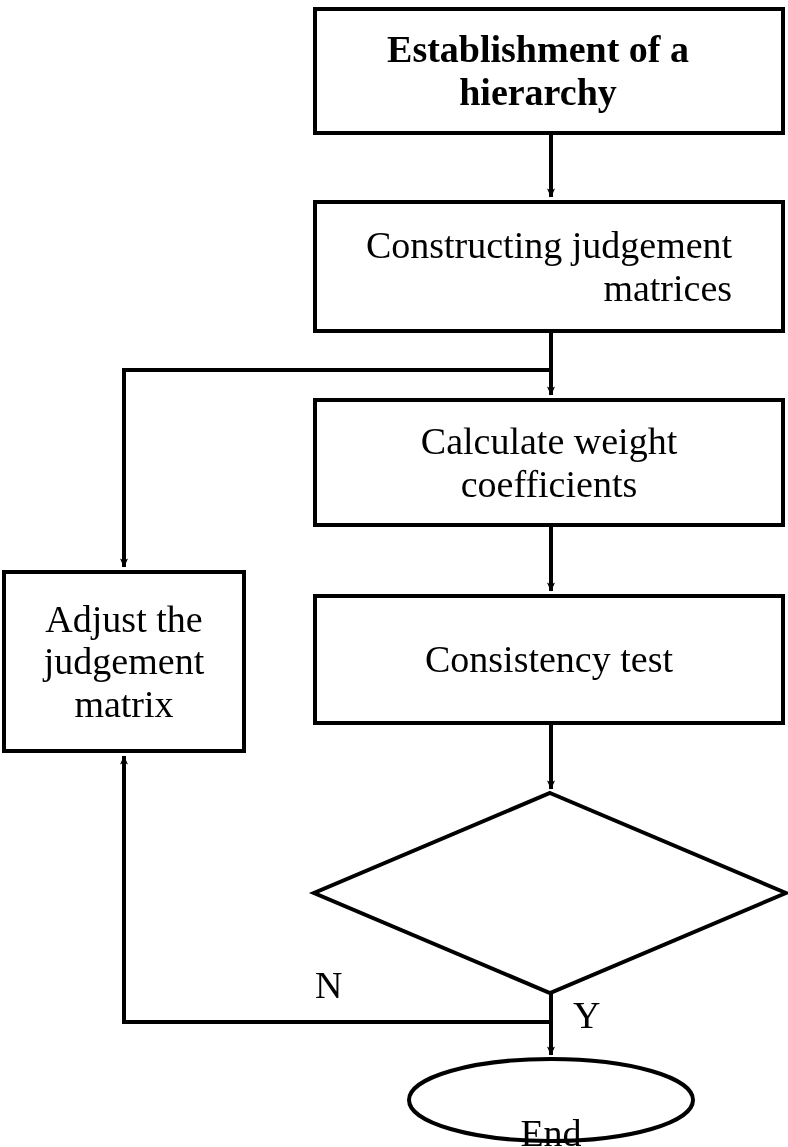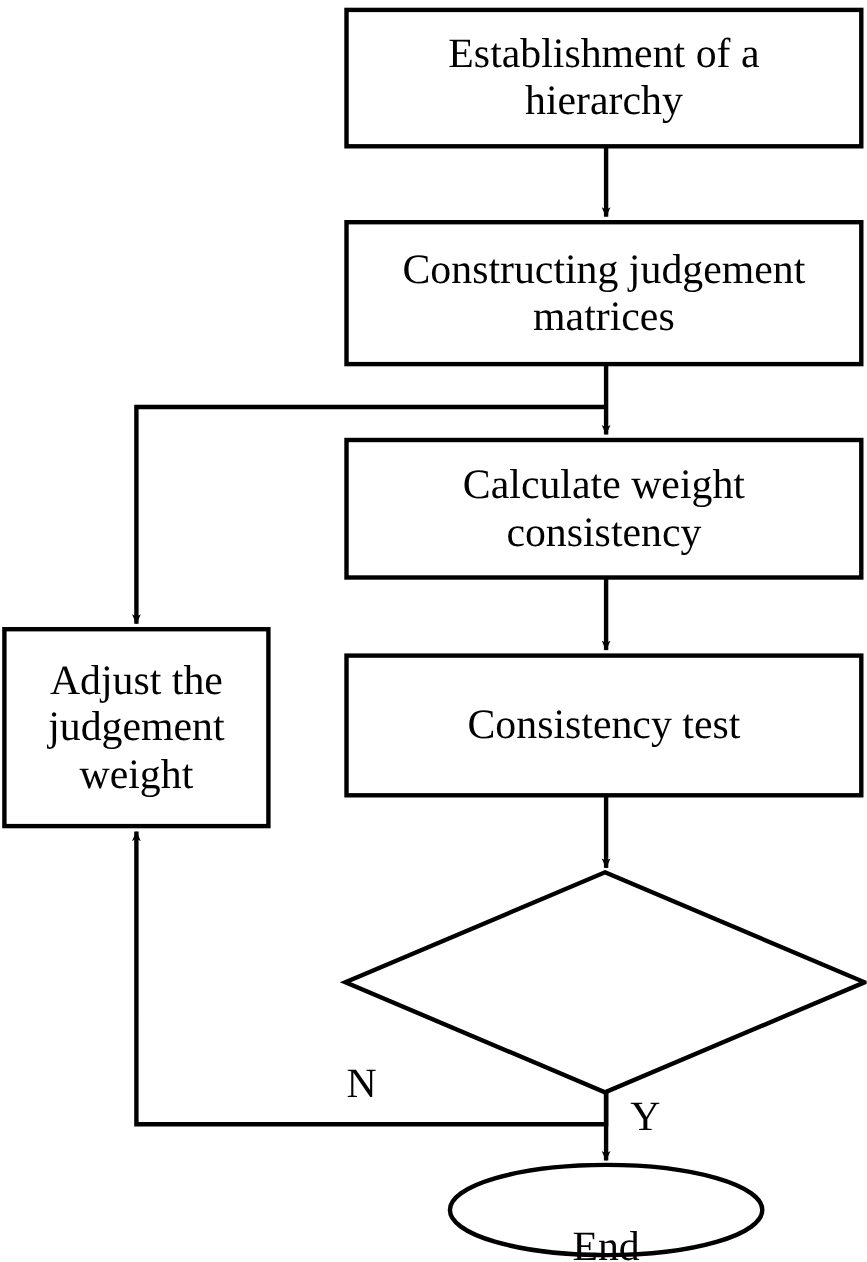--- a/index.html
+++ b/index.html
@@ -77,34 +77,34 @@
 
     <line x1="551" y1="723" x2="551" y2="789" stroke="#000000" stroke-width="4" marker-end="url(#arrowhead)"></line>
 
     <polyline points="551,370 124,370 124,567" fill="none" stroke="#000000" stroke-width="4" marker-end="url(#arrowhead)"></polyline>
 
     <polyline points="551,993 551,1022 124,1022 124,756" fill="none" stroke="#000000" stroke-width="4" marker-end="url(#arrowhead)"></polyline>
 
     <line x1="551" y1="993" x2="551" y2="1055" stroke="#000000" stroke-width="4" marker-end="url(#arrowhead)"></line>
   </svg>
 
-  <div class="node-label" style="left:315px; top:9px; width:468px; height:124px;">Establishment of a
+  <div class="node-label" style="left:304px; top:9px; width:468px; height:124px;font-weight:bold;">Establishment of a
 hierarchy</div>
 
-  <div class="node-label" style="left:315px; top:202px; width:468px; height:129px;">Constructing judgement
+  <div class="node-label" style="left:315px; top:202px; width:468px; height:129px;text-align:right;">Constructing judgement
 matrices</div>
 
   <div class="node-label" style="left:315px; top:400px; width:468px; height:125px;">Calculate weight
-consistency</div>
+coefficients</div>
 
   <div class="node-label" style="left:315px; top:596px; width:468px; height:127px;">Consistency test</div>
 
   <div class="node-label" style="left:4px; top:572px; width:240px; height:179px;">Adjust the
 judgement
-weight</div>
+matrix</div>
 
 
   <div class="node-label" style="left:409px; top:1092px; width:284px; height:82px;">End</div>
 
   <div class="edge-label" style="left:315px; top:966px;">N</div>
 
   <div class="edge-label" style="left:573px; top:996px;">Y</div>
 
 </div>
 

